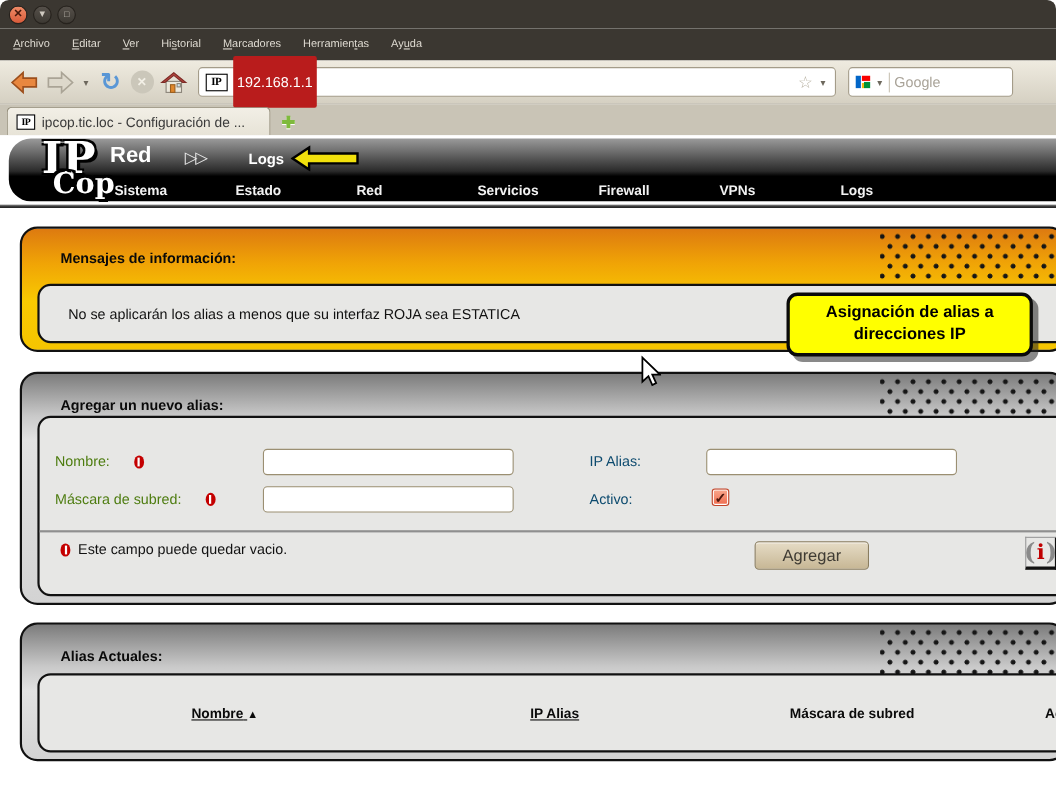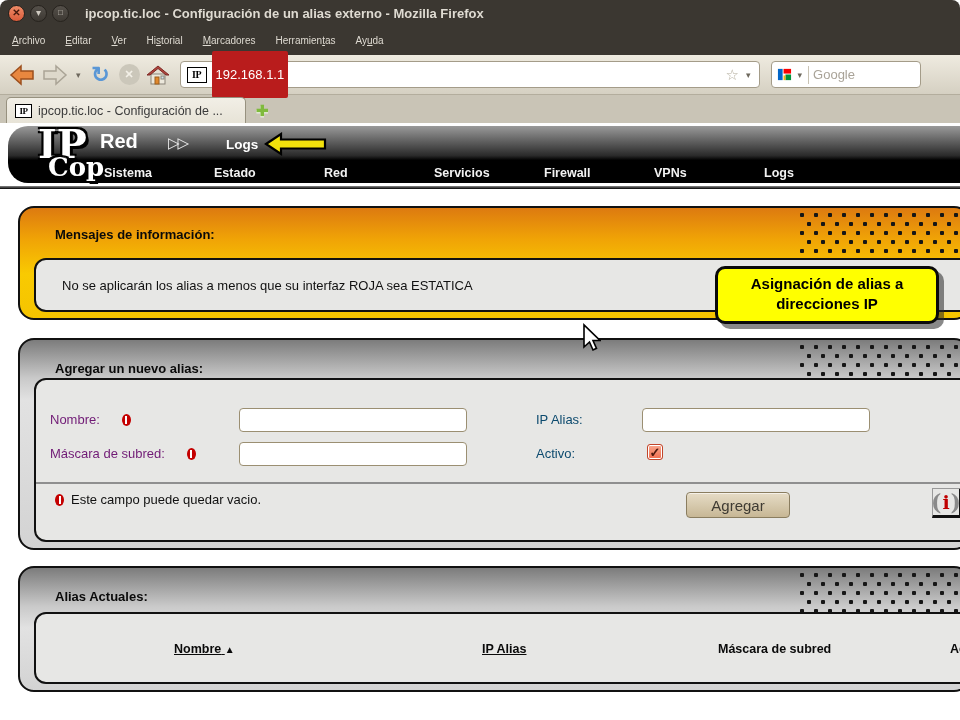--- a/index.html
+++ b/index.html
@@ -97,21 +97,21 @@
 
   .panel.gray { background:linear-gradient(180deg,#7c7c7c 0%,#c9c9c9 38px,#e2e2e2 60px,#d3d3d3 100%); }
   .panel.add { top:215px; height:212px; }
   .panel.add .panel-title { top:21px; }
   .panel.add .inner { top:38px; height:164px; }
   .panel.current { top:443px; height:126px; }
   .panel.current .panel-title { top:21px; }
   .panel.current .inner { top:44px; height:72px; }
 
   
-  .flabel { position:absolute; font-size:13px; color:#701a75; display:flex; align-items:center; gap:22px; }
+  .flabel { position:absolute; font-size:13px; color:#4d7c0f; display:flex; align-items:center; gap:22px; }
   .rlabel { position:absolute; font-size:13px; color:#0c4a6e; width:96px; text-align:left; }
   .blob { width:9px; height:12px; border-radius:50%; background:#c40000; position:relative; flex:none; }
   .blob::after { content:""; position:absolute; left:3.5px; top:2px; width:2px; height:8px; background:#fff; }
   .tinput { position:absolute; width:228px; height:24px; background:#fff; border:1px solid #9b8f72;
     border-radius:4px; font-size:13px; padding:0 5px; font-family:"Liberation Sans",sans-serif; }
   .checkbox { position:absolute; width:16px; height:16px; border:1px solid #c2452a; border-radius:3px;
     background:linear-gradient(#f9a88e,#ef6c4e); color:#4c170d; font-size:13px; font-weight:bold;
     display:flex; align-items:center; justify-content:center; box-shadow:0 0 0 1px #fff inset; }
   .sep { position:absolute; left:0; right:0; top:102px; height:2px; background:#8f8f8f; }
   .note { position:absolute; left:19px; top:112px; display:flex; align-items:center; gap:7px;
@@ -144,21 +144,20 @@
 <body>
 
 <div id="screen">
 
   <div class="titlebar">
     <div class="winbtns">
       <div class="winbtn close">✕</div>
       <div class="winbtn min">▾</div>
       <div class="winbtn max">□</div>
     </div>
-    <div class="wintitle">ipcop.tic.loc - Configuración de un alias externo - Mozilla Firefox</div>
   </div>
 
   <div class="menubar">
     <span class="menuitem"><span></span><span class="key">A</span><span>rchivo</span></span>
     <span class="menuitem"><span></span><span class="key">E</span><span>ditar</span></span>
     <span class="menuitem"><span></span><span class="key">V</span><span>er</span></span>
     <span class="menuitem"><span>Hi</span><span class="key">s</span><span>torial</span></span>
     <span class="menuitem"><span></span><span class="key">M</span><span>arcadores</span></span>
     <span class="menuitem"><span>Herramien</span><span class="key">t</span><span>as</span></span>
     <span class="menuitem"><span>Ay</span><span class="key">u</span><span>da</span></span>

